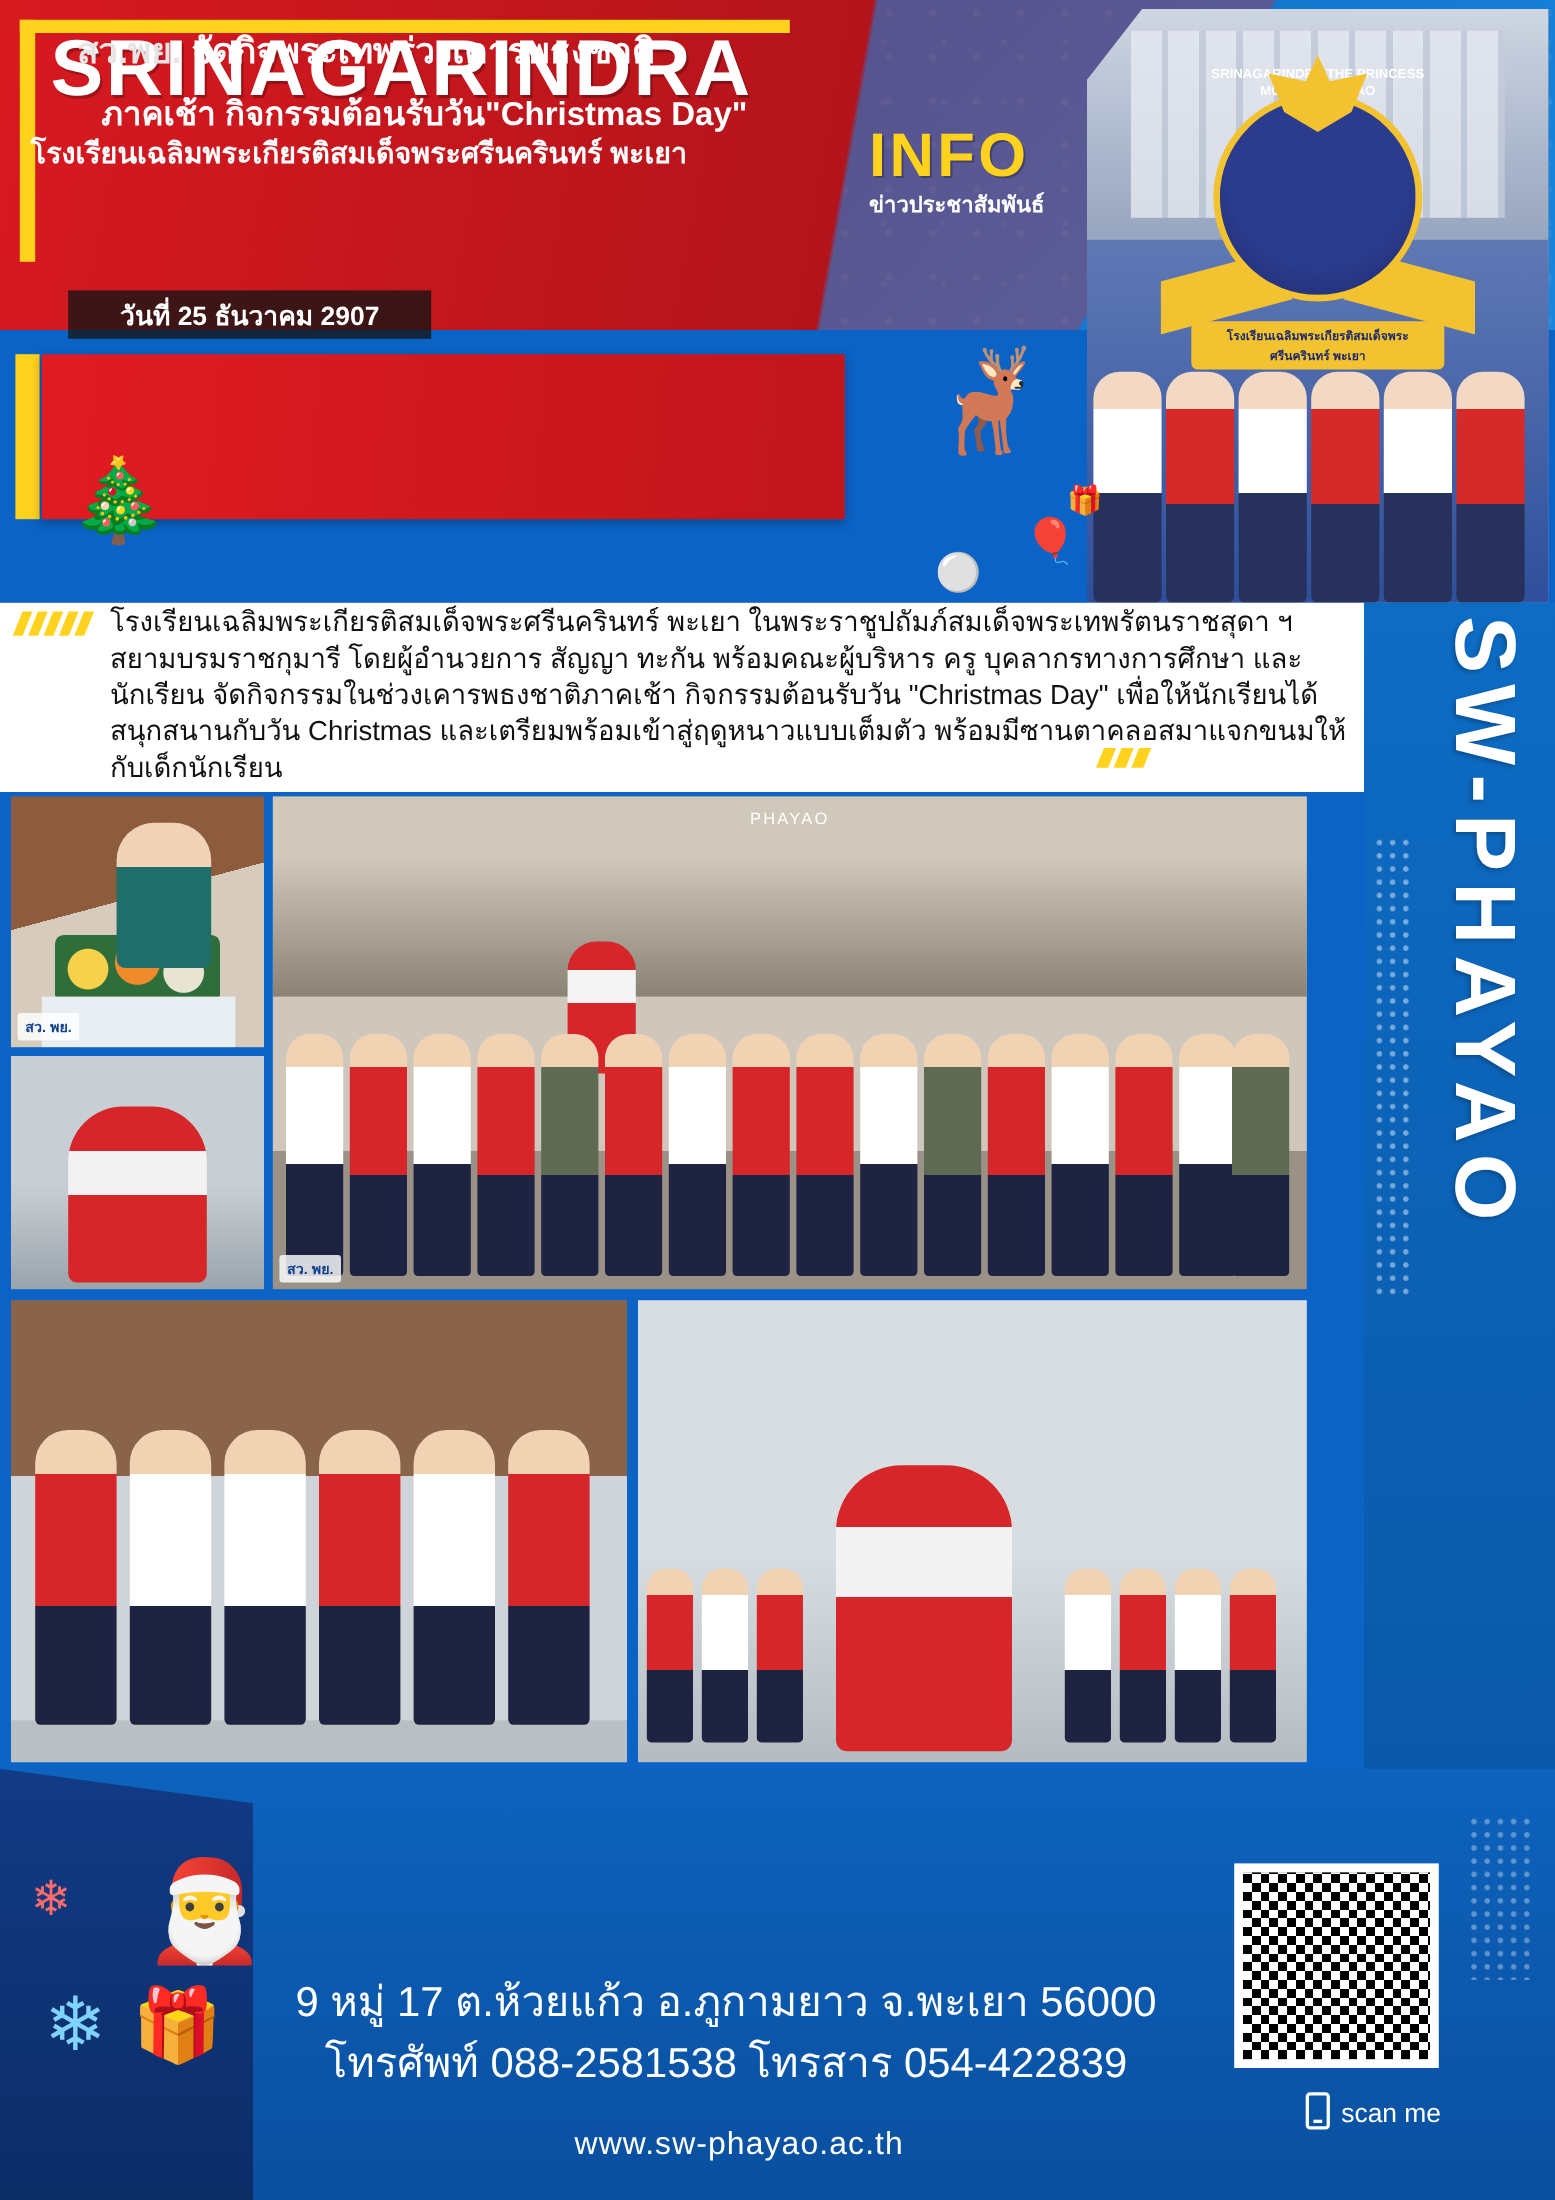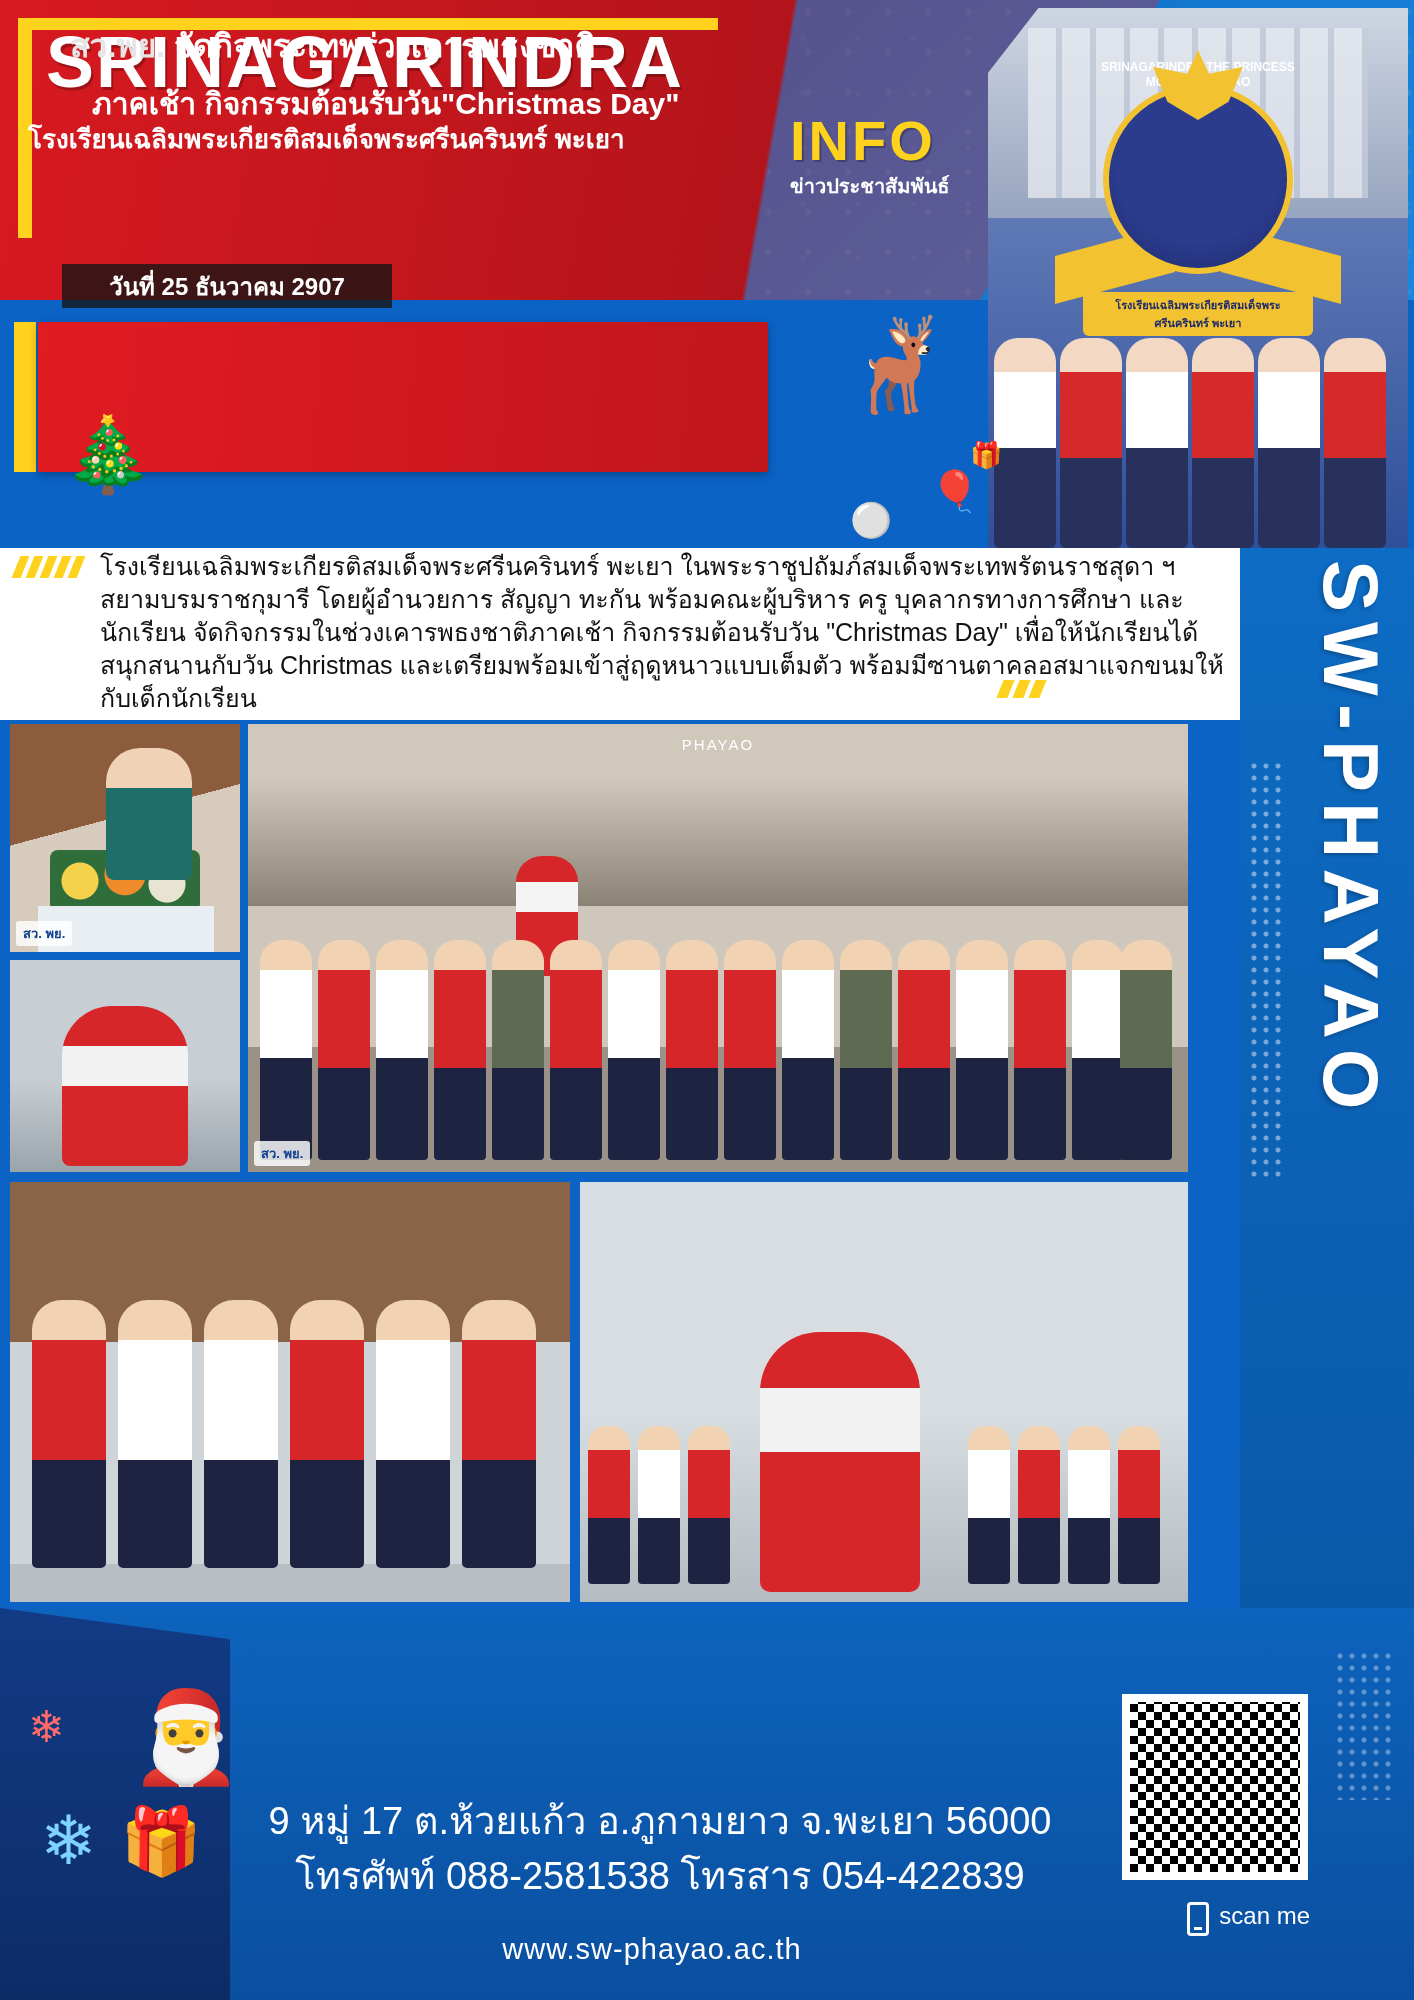--- a/index.html
+++ b/index.html
@@ -297,37 +297,37 @@
   .giftbox { position:absolute; bottom: 120px; left: 120px; font-size: 66px; }
   .credits {
     position: absolute; bottom: 236px; left: 300px; width: 720px;
     color: #ffffff; font-size: 19px; line-height: 1.5; text-align: center;
   }
   .address {
     position: absolute; bottom: 96px; left: 250px; width: 820px;
     color: #ffffff; font-size: 38px; line-height: 1.45; text-align: center;
   }
   .website {
-    position: absolute; bottom: 34px; left: 242px; width: 820px;
+    position: absolute; bottom: 34px; left: 262px; width: 820px;
     color: #ffffff; font-size: 29px; text-align: center; letter-spacing: 1px;
   }
   .qr-box {
     position: absolute; bottom: 120px; right: 106px;
     width: 186px; height: 186px; background: #ffffff; padding: 8px;
   }
   .qr-inner {
     width: 100%; height: 100%;
     background-image:
       repeating-linear-gradient(90deg,#000 0 8px,#fff 8px 16px),
       repeating-linear-gradient(0deg,#000 0 8px,#fff 8px 16px);
     background-blend-mode: difference;
   }
   .scan-me {
     position: absolute; bottom: 64px; right: 104px;
-    display: flex; align-items: flex-start; gap: 10px;
+    display: flex; align-items: flex-end; gap: 10px;
     color: #ffffff; font-size: 24px;
   }
   .phone-icon {
     width: 22px; height: 34px; border: 3px solid #ffffff; border-radius: 4px;
     position: relative;
   }
   .phone-icon:after { content:""; position:absolute; bottom:3px; left:50%; transform:translateX(-50%);
     width: 8px; height: 3px; background:#ffffff; }
   .footer-dots {
     position:absolute; bottom: 200px; right: 20px; width: 60px; height: 150px;

